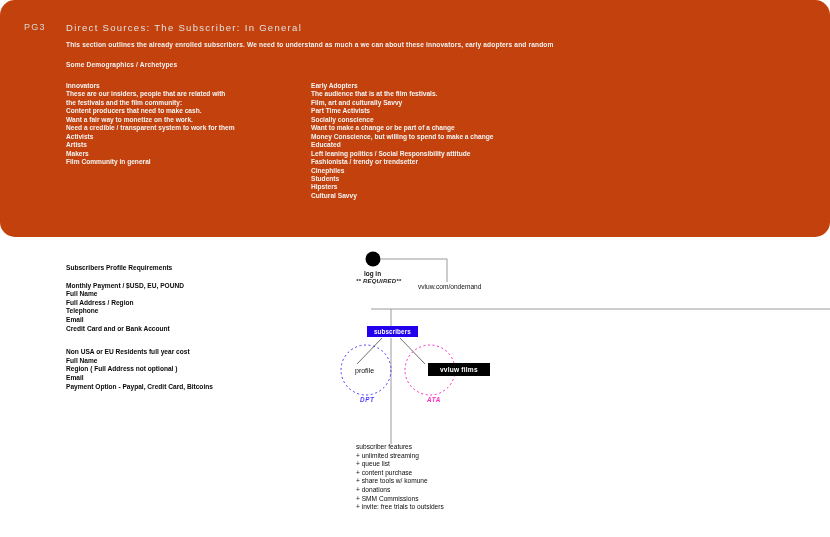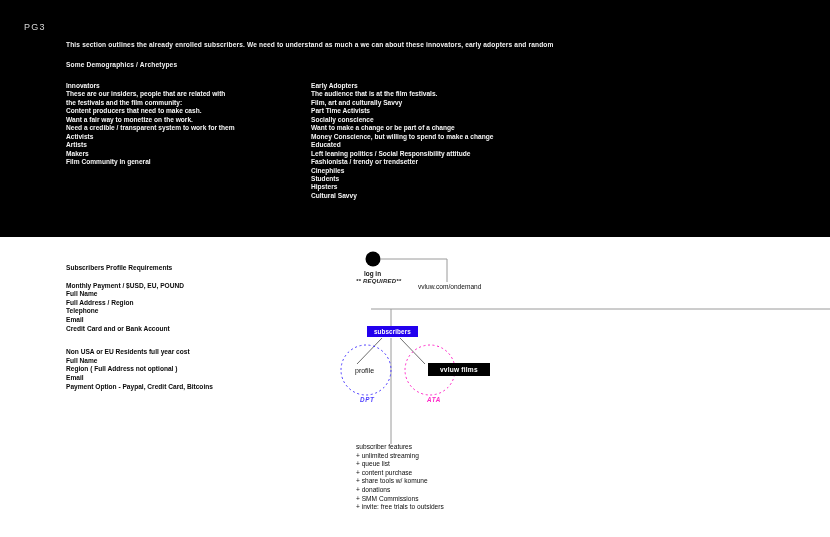--- a/index.html
+++ b/index.html
@@ -7,22 +7,23 @@
   body {
     font-family:"Liberation Sans", sans-serif;
     background:#ffffff;
     position:relative;
     overflow:hidden;
   }
 
   
   #gray-panel {
     position:absolute; left:0; top:0; width:830px; height:237px;
-    background:#000000;
+    background:#c2410c;
     color:#ffffff;
+    border-radius:15px;
   }
   #page-code {
     position:absolute; left:24px; top:22px;
     font-size:9px; letter-spacing:1.2px; color:#d8d8d8; font-weight:400;
   }
   #page-title {
     position:absolute; left:66px; top:22px;
     font-size:9.5px; letter-spacing:1.3px; color:#e2e2e2; font-weight:400;
   }
   #intro-line {
@@ -101,20 +102,21 @@
     font-size:6.6px; color:#0d0d0d; line-height:8.6px;
   }
   #features .row { white-space:nowrap; }
 </style>
 </head>
 <body>
 
 <div id="gray-panel">
 
   <div id="page-code">PG3</div>
+  <div id="page-title">Direct Sources: The Subscriber: In General</div>
   <div id="intro-line">This section outlines the already enrolled subscribers.  We need to understand as much a we can about these innovators, early adopters and random</div>
   <div id="demographics-heading">Some Demographics / Archetypes</div>
 
   <div class="col" id="col-innovators">
     <div class="col-head row">Innovators</div>
     <div class="row">These are our insiders, people that are related with</div>
     <div class="row">the festivals and the film community:</div>
     <div class="row">Content producers that need to make cash.</div>
     <div class="row">Want a fair way to monetize on the work.</div>
     <div class="row">Need a credible / transparent system to work for them</div>

